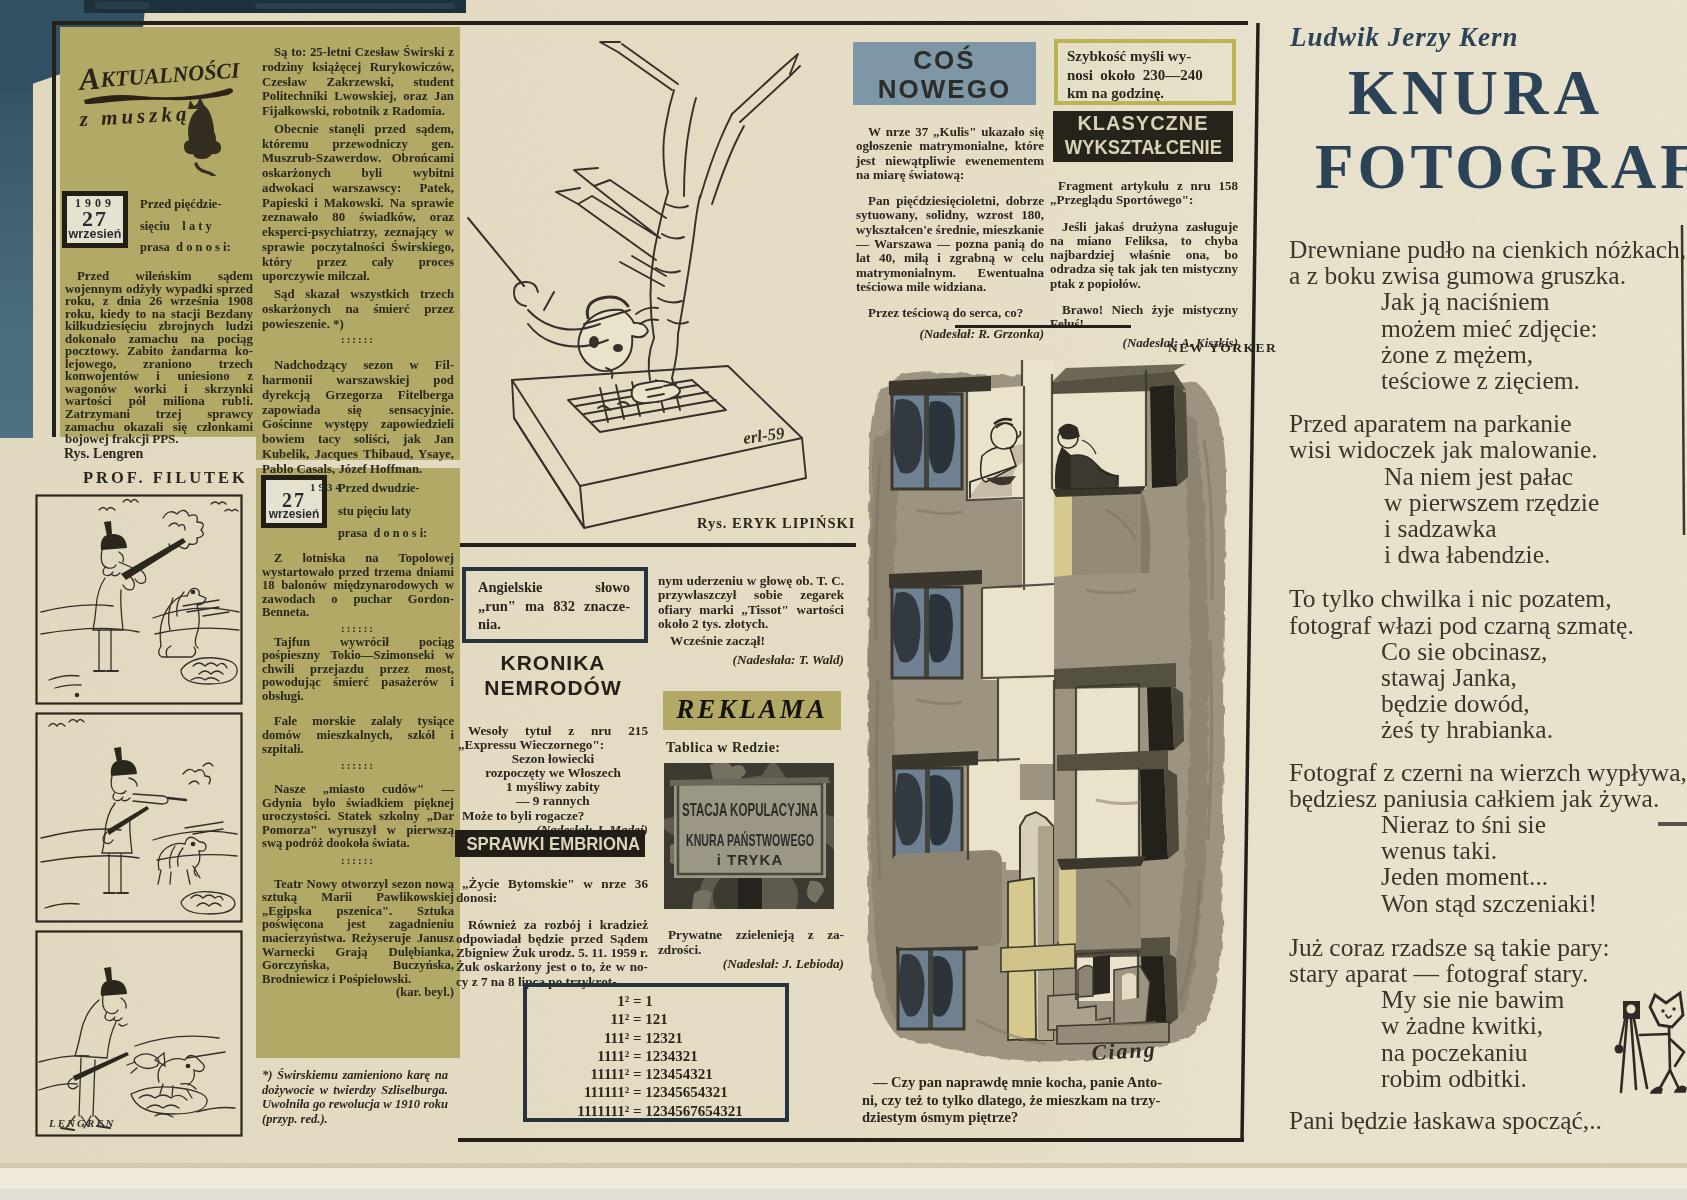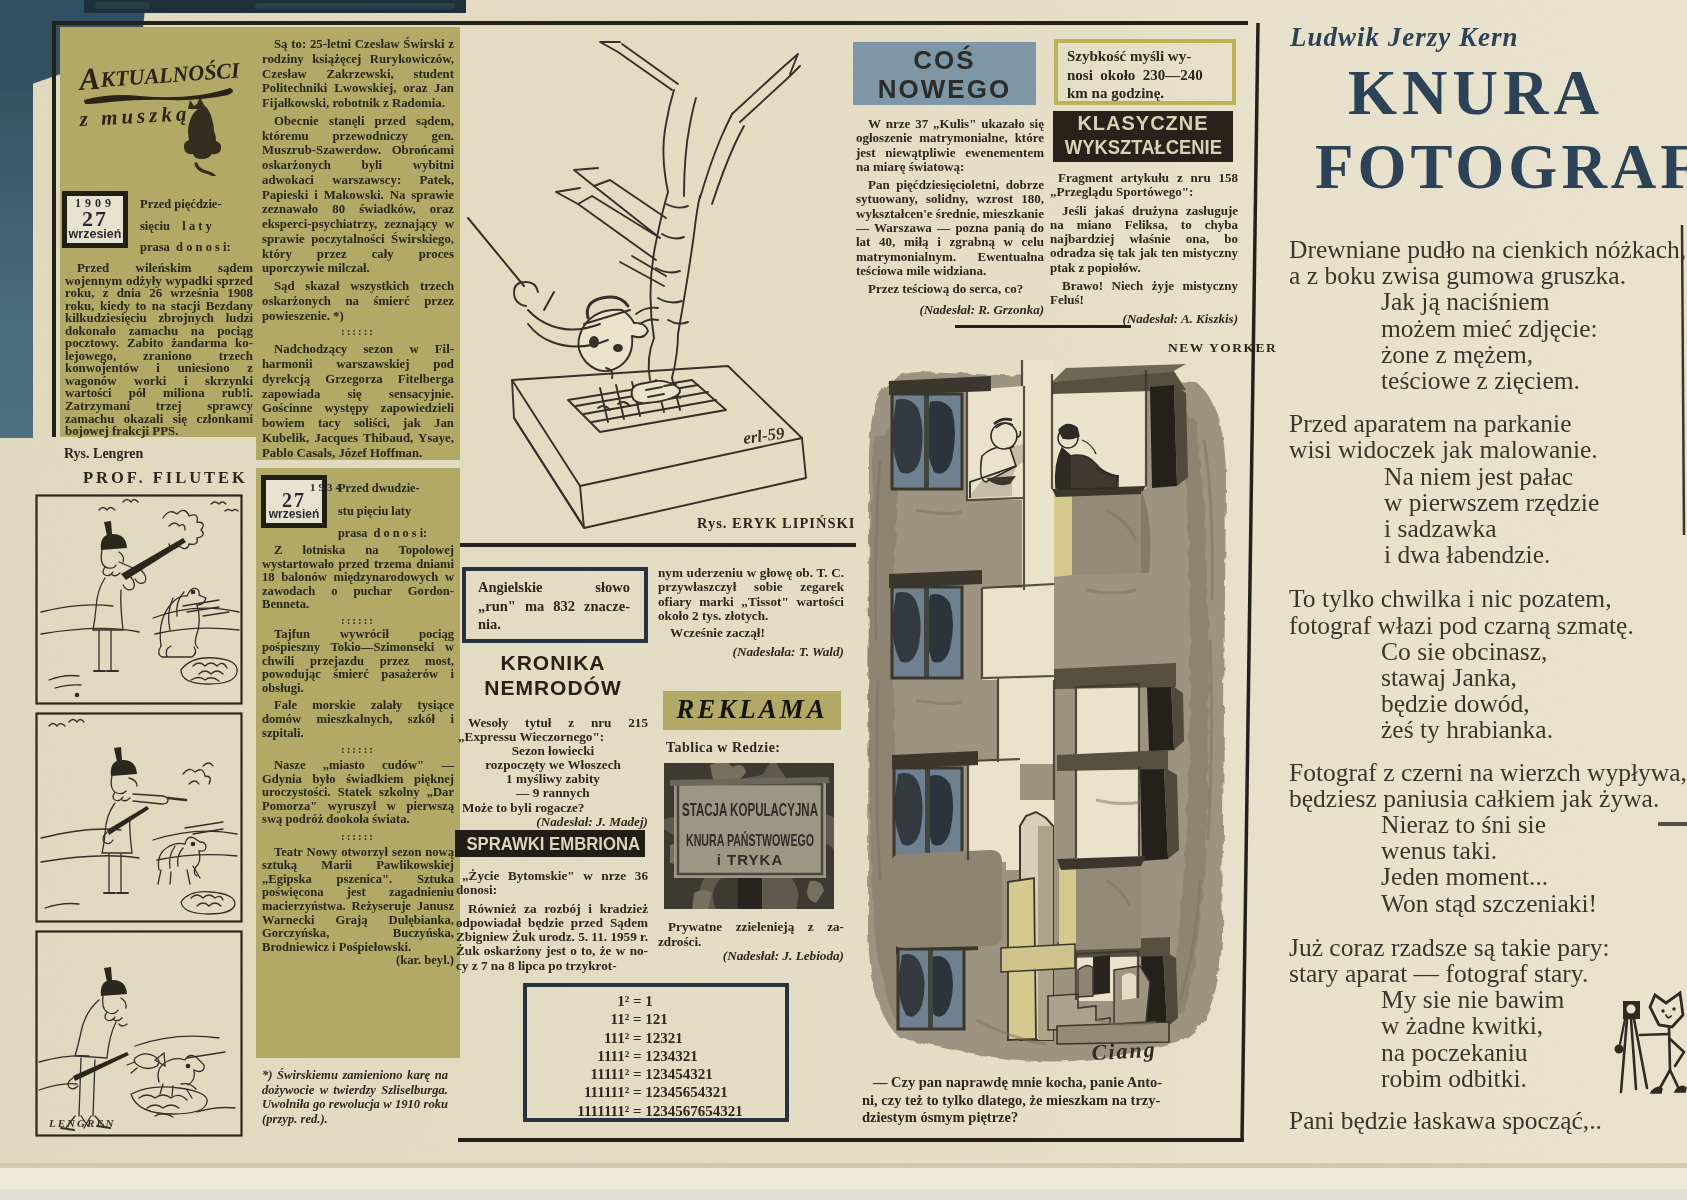--- a/index.html
+++ b/index.html
@@ -1,21 +1,21 @@
 <!DOCTYPE html>
 <html><head>
 <meta charset="utf-8">
 <style>
   html,body{margin:0;padding:0;}
   #page{position:relative;width:1687px;height:1200px;background:linear-gradient(90deg,#e4dcc2 0%,#e8e0c7 55%,#ebe5cf 75%,#ece6d1 100%);overflow:hidden;
         font-family:"Liberation Serif", serif;}
   .abs{position:absolute;}
   .olive{background:#b1a965;}
   .body-txt{color:#2a271d;font-weight:bold;text-align:justify;}
-  .body-txt p{margin:4px 0 0 0;text-indent:12px;}
+  .body-txt p{margin:12px 0 0 0;text-indent:12px;}
   .sep{text-align:center;font-weight:bold;letter-spacing:2px;}
   .ital{font-style:italic;font-weight:bold;}
 </style>
 </head>
 <body>
 <div id="page">
 
 <svg class="abs" style="left:0;top:0;" width="1687" height="1200" viewBox="0 0 1687 1200">
   <filter id="paper">
         <feTurbulence type="fractalNoise" baseFrequency="0.9" numOctaves="2" seed="7"></feTurbulence>

